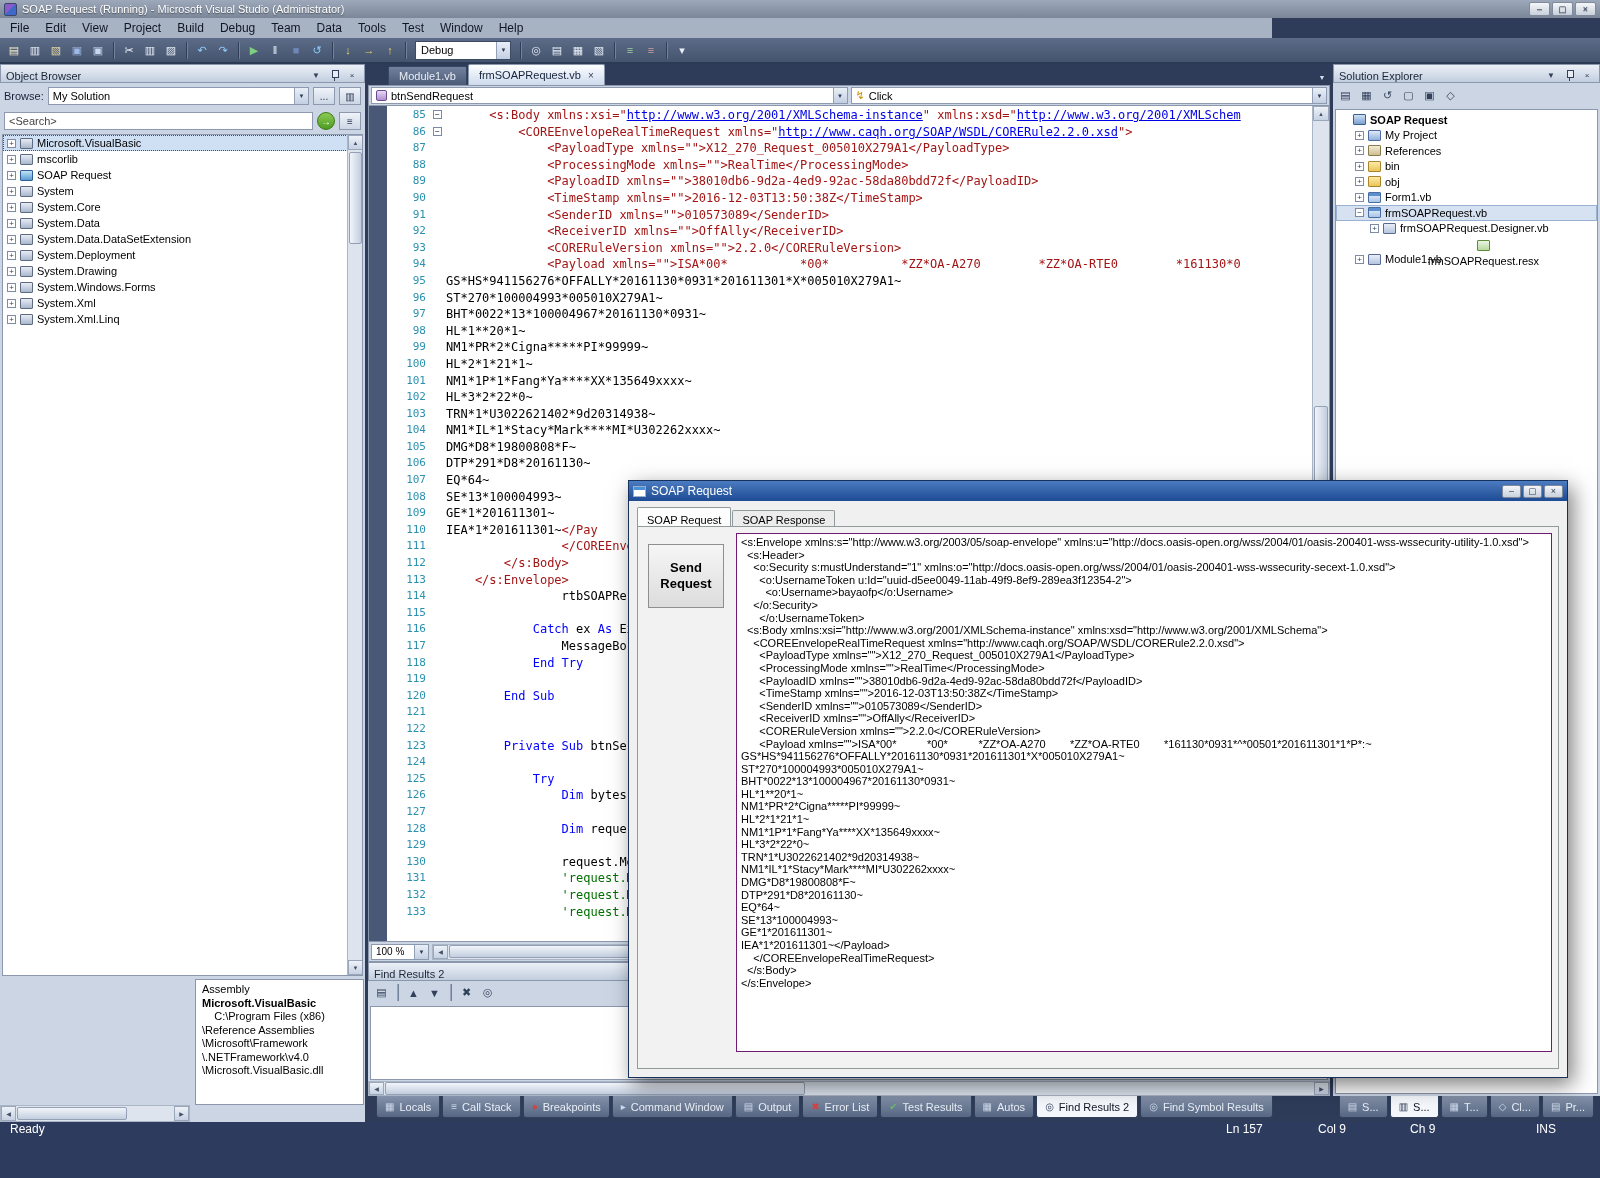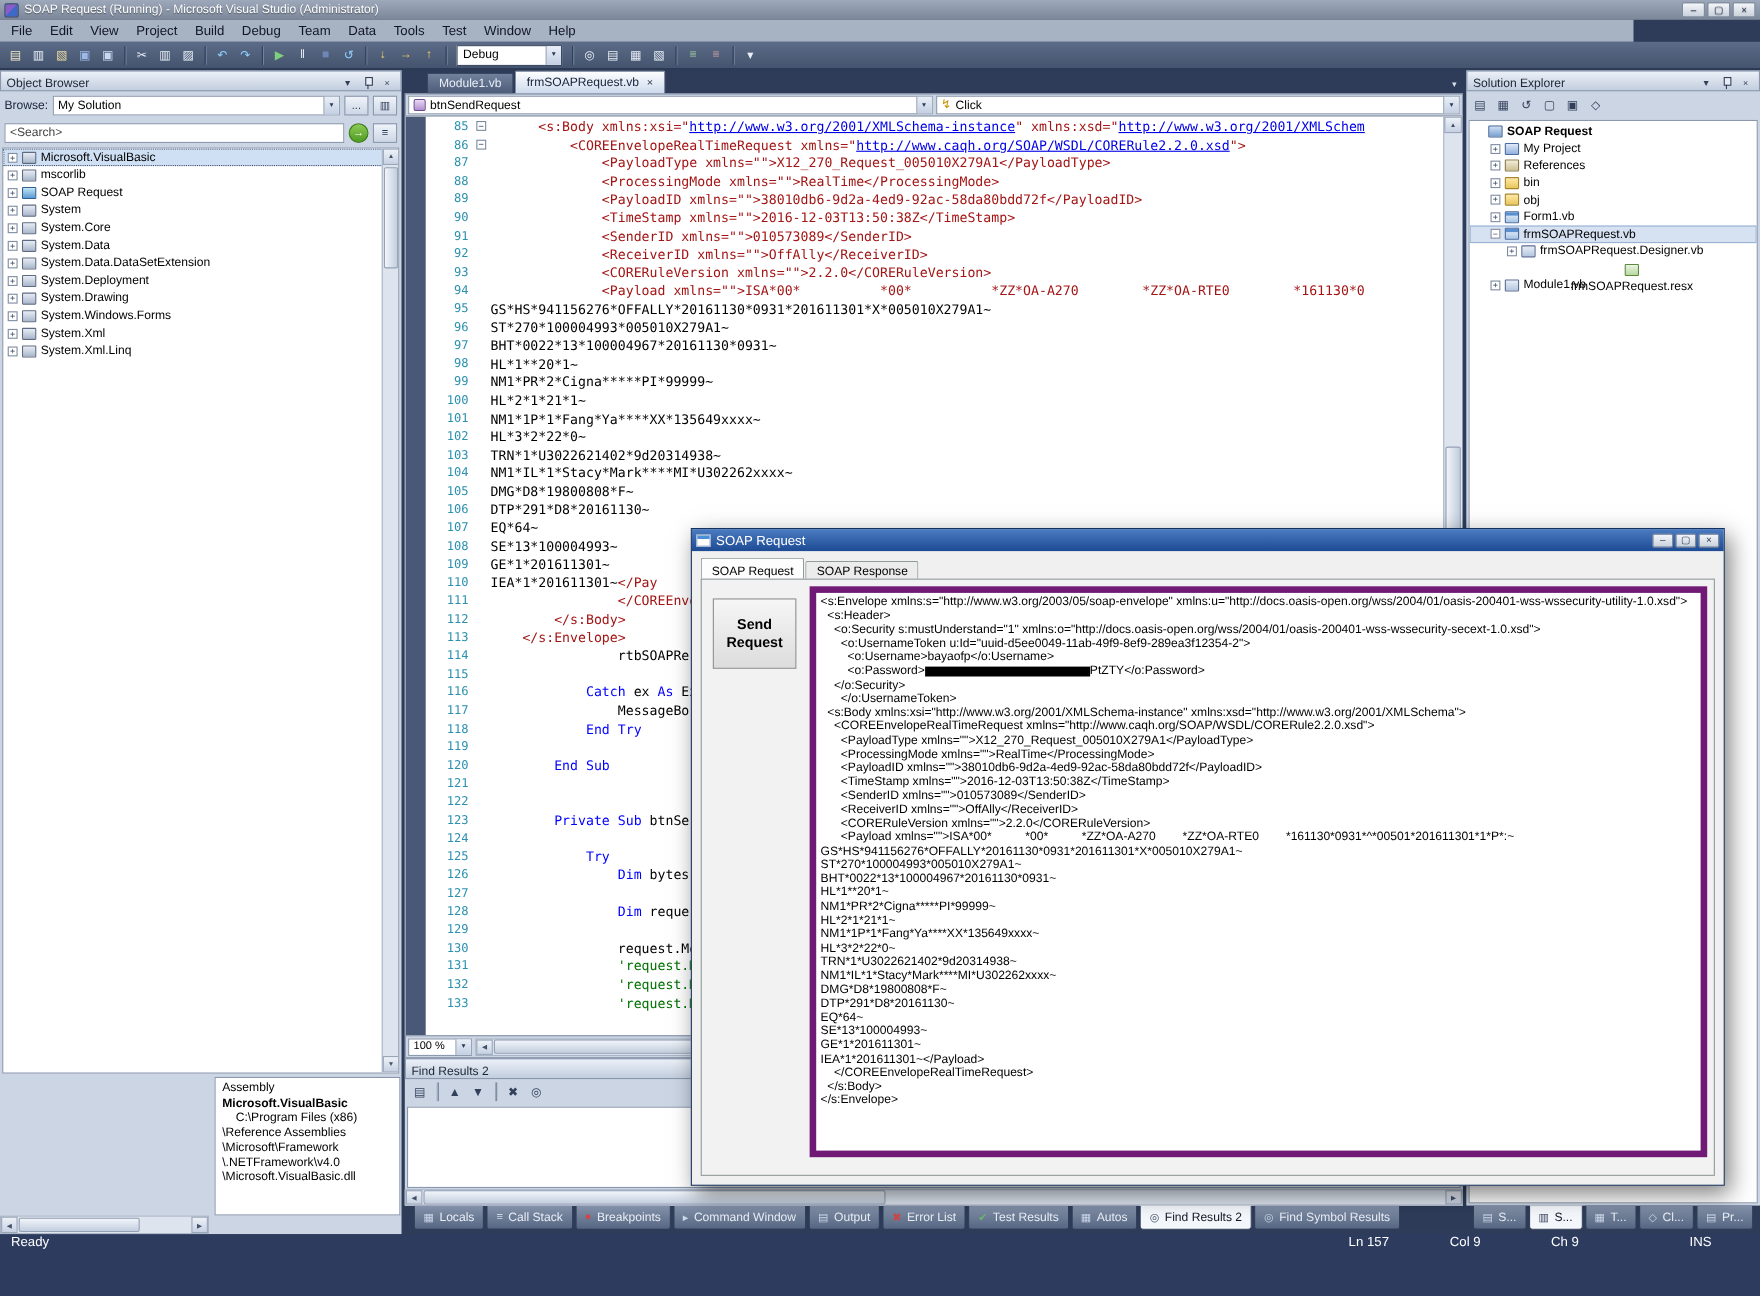--- a/index.html
+++ b/index.html
@@ -3,21 +3,21 @@
 <meta charset="utf-8">
 <style>
 *{margin:0;padding:0;box-sizing:border-box}
 html,body{width:1600px;height:1178px;overflow:hidden}
 body{background:#2e3c59;font-family:"Liberation Sans",sans-serif;position:relative;color:#000}
 
 #titlebar{position:absolute;left:0;top:0;width:1600px;height:18px;background:linear-gradient(#9da9ba,#7b8799);display:flex;align-items:center;padding:0 4px;color:#fff;font-size:11px;text-shadow:0 1px 1px rgba(0,0,0,.45)}
 .vs-logo{width:13px;height:13px;margin-right:5px;border-radius:2px;background:linear-gradient(135deg,#8a5cc9 0 50%,#3f69c8 50% 100%);border:1px solid #39456a;flex:none}
 .win-btns{margin-left:auto;display:flex;gap:2px}
 .win-btn{width:21px;height:14px;background:linear-gradient(#f4f6f9,#c9d1dc);border:1px solid #7f8a9b;border-radius:2px;font-size:9px;line-height:1;color:#2c3a55;display:flex;align-items:center;justify-content:center}
-#menubar{position:absolute;left:0;top:18px;width:1485px;height:20px;background:#a7b2c3;display:flex;align-items:center;font-size:12px;color:#101624;padding-left:2px}
+#menubar{position:absolute;left:0;top:18px;width:1272px;height:20px;background:#a7b2c3;display:flex;align-items:center;font-size:12px;color:#101624;padding-left:2px}
 .menu-item{padding:2px 8px;border-radius:2px}
 #toolbar{position:absolute;left:0;top:38px;width:1600px;height:26px;background:linear-gradient(#5c6c88,#44546e);border-bottom:2px solid #2c3a55;display:flex;align-items:center;padding-left:4px;gap:1px}
 .tb-icon{width:20px;height:20px;border-radius:2px;display:flex;align-items:center;justify-content:center;font-size:11px;flex:none}
 .tb-sep{width:1px;height:17px;background:#2f3d58;box-shadow:1px 0 0 #74839d;margin:0 4px;flex:none}
 .tb-combo{height:19px;width:96px;background:#fff;border:1px solid #3c4a63;display:flex;align-items:center;font-size:11px;margin:0 4px;padding-left:5px;flex:none}
 .combo-arrow{margin-left:auto;width:14px;height:100%;background:linear-gradient(#e9eff7,#c3cfe2);border-left:1px solid #93a0b5;display:flex;align-items:center;justify-content:center;font-size:6px;color:#2c3a55}
 
 .panel-header{height:19px;background:linear-gradient(#ecf1f8,#c2cdde);border:1px solid #8a97ac;display:flex;align-items:flex-end;padding:0 5px;font-size:11px;color:#1a2637}
 .hdr-icons{margin-left:auto;display:flex;gap:4px;align-items:center}
 .hdr-icon{width:14px;height:13px;display:flex;align-items:center;justify-content:center;font-size:8px;color:#33405a}
@@ -107,21 +107,21 @@
 #dialog{position:absolute;left:628px;top:480px;width:940px;height:598px;background:#f0f0f0;border:1px solid #16325c;box-shadow:5px 7px 20px rgba(0,0,0,.5);z-index:60}
 #dlg-title{height:20px;background:linear-gradient(#4b7bc0,#1d4b94);display:flex;align-items:center;gap:5px;padding:0 4px;color:#fff;font-size:12px}
 .dlg-form-icon{width:13px;height:11px;background:#fff;border:1px solid #9ab0c8;position:relative;flex:none}
 .dlg-form-icon::before{content:"";position:absolute;left:0;top:0;right:0;height:3px;background:#4a90d9}
 #dlg-btns .win-btn{height:13px;width:19px}
 #dlg-tabs{position:absolute;left:8px;top:26px;display:flex;align-items:flex-end}
 .dlg-tab{font-size:11px;padding:3px 9px;border:1px solid #919b9c;border-bottom:none;background:#ececec;border-radius:2px 2px 0 0;margin-right:1px}
 .dlg-tab.active{background:#fdfdfd;padding-top:6px}
 #dlg-page{position:absolute;left:8px;right:8px;top:45px;bottom:8px;background:#f2f2f2;border:1px solid #919b9c}
 #send-btn{position:absolute;left:10px;top:17px;width:76px;height:64px;background:linear-gradient(#f6f6f6,#dcdcdc);border:1px solid #8e8f8f;border-radius:0;font-size:13px;font-weight:bold;display:flex;align-items:center;justify-content:center;text-align:center;line-height:16px;color:#000}
-#rtb{position:absolute;left:98px;top:6px;right:6px;bottom:16px;background:#fff;border:6px solid #701a75;overflow:hidden;padding:2px 4px;font-size:11px;line-height:12.6px;color:#000}
+#rtb{position:absolute;left:98px;top:6px;right:6px;bottom:16px;background:#fff;border:1px solid #701a75;overflow:hidden;padding:2px 4px;font-size:11px;line-height:12.6px;color:#000}
 .rtb-line{white-space:pre}
 .redact{display:inline-block;width:150px;height:9px;background:#000;vertical-align:middle}
 
 #bottom-tabs{position:absolute;left:0;top:1096px;width:1600px;height:26px;display:flex;align-items:flex-start;padding-left:376px}
 .b-tab{display:flex;align-items:center;gap:5px;font-size:11px;color:#e9eef6;background:linear-gradient(#8492aa,#576783);border:1px solid #32405b;border-top:none;padding:0 8px;height:22px;border-radius:0 0 3px 3px;margin-right:2px;white-space:nowrap}
 .b-tab.active{background:#f4f7fb;color:#101624}
 .b-ic{font-size:10px}
 #bottom-tabs-side{margin-left:auto;margin-right:4px;display:flex}
 #statusbar{position:absolute;left:0;top:1122px;width:1600px;height:56px;background:#2d3c5e;color:#fff;font-size:12px}
 #sb-inner{display:flex;align-items:flex-start;height:30px;padding:0 10px}
@@ -521,21 +521,20 @@
       <div class="dlg-tab">SOAP Response</div>
     </div>
   <div id="dlg-page">
     <button id="send-btn">Send Request</button>
     <div id="rtb">
         <div class="rtb-line"><span>&lt;s:Envelope xmlns:s="http://www.w3.org/2003/05/soap-envelope" xmlns:u="http://docs.oasis-open.org/wss/2004/01/oasis-200401-wss-wssecurity-utility-1.0.xsd"&gt;</span></div>
         <div class="rtb-line"><span>  &lt;s:Header&gt;</span></div>
         <div class="rtb-line"><span>    &lt;o:Security s:mustUnderstand="1" xmlns:o="http://docs.oasis-open.org/wss/2004/01/oasis-200401-wss-wssecurity-secext-1.0.xsd"&gt;</span></div>
         <div class="rtb-line"><span>      &lt;o:UsernameToken u:Id="uuid-d5ee0049-11ab-49f9-8ef9-289ea3f12354-2"&gt;</span></div>
         <div class="rtb-line"><span>        &lt;o:Username&gt;bayaofp&lt;/o:Username&gt;</span></div>
-        <div class="rtb-line"><span>        &lt;o:Password&gt;</span><span class="redact"></span><span>PtZTY&lt;/o:Password&gt;</span></div>
         <div class="rtb-line"><span>    &lt;/o:Security&gt;</span></div>
         <div class="rtb-line"><span>      &lt;/o:UsernameToken&gt;</span></div>
         <div class="rtb-line"><span>  &lt;s:Body xmlns:xsi="http://www.w3.org/2001/XMLSchema-instance" xmlns:xsd="http://www.w3.org/2001/XMLSchema"&gt;</span></div>
         <div class="rtb-line"><span>    &lt;COREEnvelopeRealTimeRequest xmlns="http://www.caqh.org/SOAP/WSDL/CORERule2.2.0.xsd"&gt;</span></div>
         <div class="rtb-line"><span>      &lt;PayloadType xmlns=""&gt;X12_270_Request_005010X279A1&lt;/PayloadType&gt;</span></div>
         <div class="rtb-line"><span>      &lt;ProcessingMode xmlns=""&gt;RealTime&lt;/ProcessingMode&gt;</span></div>
         <div class="rtb-line"><span>      &lt;PayloadID xmlns=""&gt;38010db6-9d2a-4ed9-92ac-58da80bdd72f&lt;/PayloadID&gt;</span></div>
         <div class="rtb-line"><span>      &lt;TimeStamp xmlns=""&gt;2016-12-03T13:50:38Z&lt;/TimeStamp&gt;</span></div>
         <div class="rtb-line"><span>      &lt;SenderID xmlns=""&gt;010573089&lt;/SenderID&gt;</span></div>
         <div class="rtb-line"><span>      &lt;ReceiverID xmlns=""&gt;OffAlly&lt;/ReceiverID&gt;</span></div>

